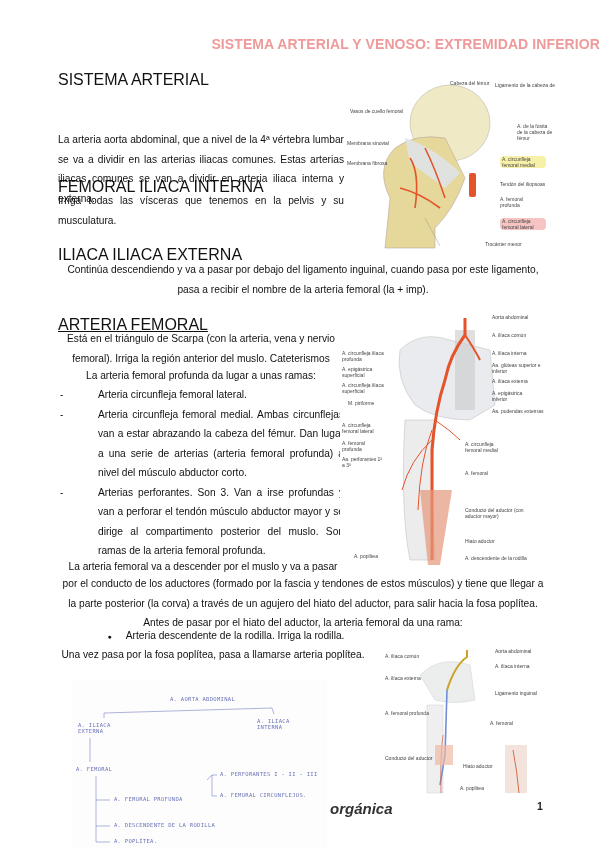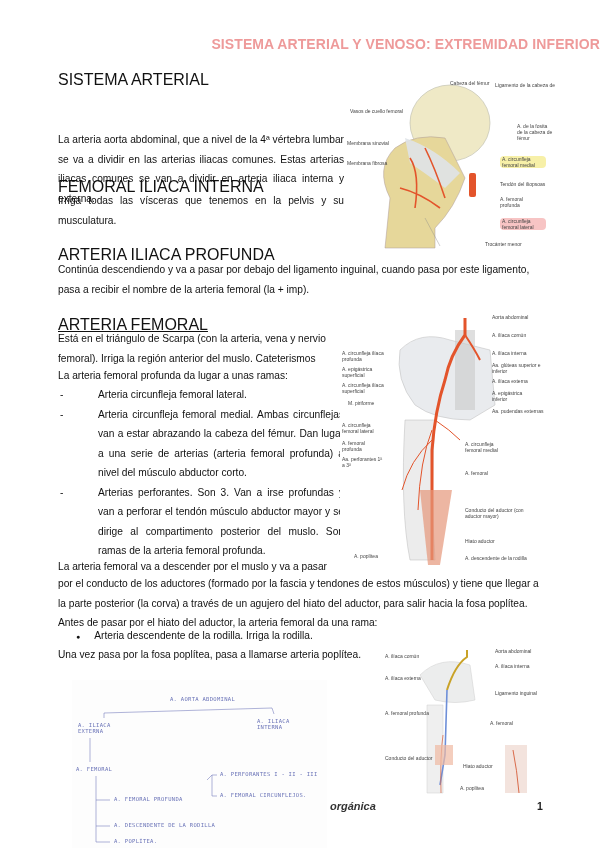--- a/index.html
+++ b/index.html
@@ -1,48 +1,48 @@
 <!DOCTYPE html>
 <html><head>
 <meta charset="utf-8">
 <style>
   html, body { margin:0; padding:0; background:#ffffff; }
   body { width:600px; height:848px; position:relative; overflow:hidden;
          font-family:"Liberation Sans", sans-serif; color:#111; }
   .title { position:absolute; top:36px; left:0; width:600px; text-align:right;
            font-size:14px; font-weight:bold; letter-spacing:0.1px; }
   .h { position:absolute; font-size:16px; color:#111; }
-  .p { position:absolute; font-size:10.2px; line-height:19.5px; color:#111; }
+  .p { position:absolute; font-size:10.2px; line-height:19.5px; color:#111;text-align:center; }
   .justify { text-align:justify; text-align-last:left; }
   .bullets { position:absolute; margin:0; padding:0; list-style:none; font-size:10.2px; line-height:19.5px; }
   .bullets li { position:relative; padding-left:40px; text-align:justify; }
   .bullets li .marker { position:absolute; left:2px; top:0; }
   .figure { position:absolute; background:#fbfaf6; overflow:hidden; }
   .fig-label { position:absolute; font-size:5px; color:#444; line-height:6px; white-space:nowrap; }
   .fig-label.hl-y { background:#f7f0a8; border-radius:4px; padding:0 2px; }
   .fig-label.hl-r { background:#f7c4c4; border-radius:4px; padding:0 2px; }
   .sketch { position:absolute; left:72px; top:680px; width:255px; height:168px; background:#fdfdfd; }
   .sk { position:absolute; font-family:"DejaVu Sans Mono", monospace; font-size:5.5px; color:#6b74b8; white-space:nowrap; letter-spacing:0.3px; }
-  .footer-text { position:absolute; left:330px; top:800px; font-size:11px; font-weight:bold; font-style:italic; color:#333; }
+  .footer-text { position:absolute; left:330px; top:800px; font-size:15px; font-weight:bold; font-style:italic; color:#333; }
   .page-num { position:absolute; left:537px; top:800px; font-size:10.5px; font-weight:bold; color:#222; }
 </style>
 </head>
 <body>
 
 <div>
 
   <div class="title" style="color:#ee9a9a;">SISTEMA ARTERIAL Y VENOSO: EXTREMIDAD INFERIOR</div>
 
   <div class="h" style="left:58px;top:71px;">SISTEMA ARTERIAL</div>
   <div class="p justify" style="left:58px;top:85px;width:286px;margin-top:45px;">La arteria aorta abdominal, que a nivel de la 4ª vértebra lumbar se va a dividir en las arterias iliacas comunes. Estas arterias iliacas comunes se van a dividir en arteria iliaca interna y externa.</div>
 
   <div class="h" style="left:58px;top:178px;">FEMORAL ILIACA INTERNA</div>
   <div class="p justify" style="left:58px;top:191px;width:286px;">Irriga todas las vísceras que tenemos en la pelvis y su musculatura.</div>
 
-  <div class="h" style="left:58px;top:246px;">ARTERIA ILIACA PROFUNDA</div>
+  <div class="h" style="left:58px;top:246px;">ILIACA ILIACA EXTERNA</div>
   <div class="p" style="left:58px;top:260px;width:490px;">Continúa descendiendo y va a pasar por debajo del ligamento inguinal, cuando pasa por este ligamento, pasa a recibir el nombre de la arteria femoral (la + imp).</div>
 
   <div class="h" style="left:58px;top:316px;text-decoration:underline;">ARTERIA FEMORAL</div>
   <div class="p" style="left:58px;top:329px;width:286px;">Está en el triángulo de Scarpa (con la arteria, vena y nervio femoral). Irriga la región anterior del muslo. Cateterismos</div>
   <div class="p" style="left:58px;top:366px;width:286px;">La arteria femoral profunda da lugar a unas ramas:</div>
 
   <ul class="bullets" style="left:58px;top:385px;width:286px;">
     <li><span class="marker">-</span><span>Arteria circunfleja femoral lateral.</span></li>
     <li><span class="marker">-</span><span>Arteria circunfleja femoral medial. Ambas circunflejas van a estar abrazando la cabeza del fémur. Dan lugar a una serie de arterias (arteria femoral profunda) a nivel del músculo abductor corto.</span></li>
     <li><span class="marker">-</span><span>Arterias perforantes. Son 3. Van a irse profundas y van a perforar el tendón músculo abductor mayor y se dirige al  compartimento posterior del muslo. Son ramas de la arteria femoral profunda.</span></li>

